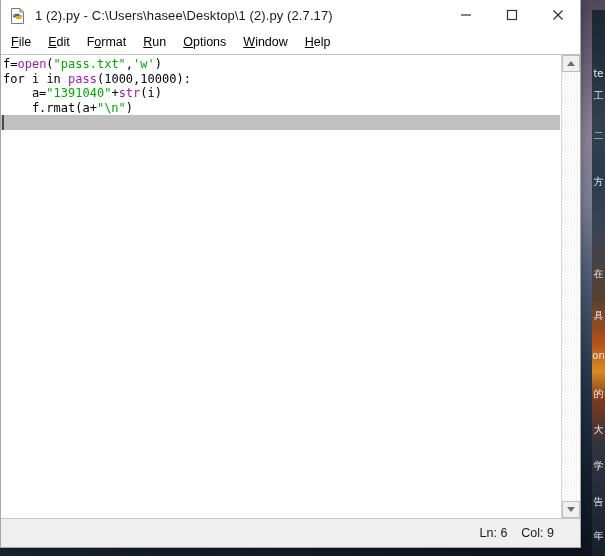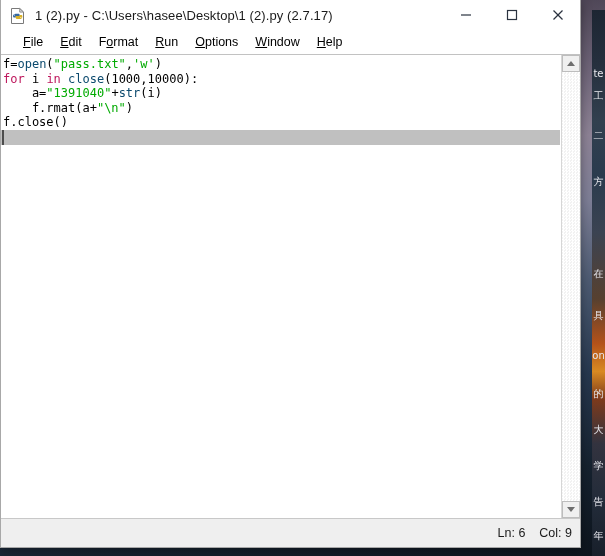--- a/index.html
+++ b/index.html
@@ -96,21 +96,21 @@
   #btn-min { right: 92px; }
   #btn-max { right: 46px; }
   #btn-close { right: 0px; }
 
   
   #menubar {
     height: 22px;
     background: #ffffff;
     display: flex;
     align-items: center;
-    padding-left: 22px;
+    padding-left: 10px;
     flex: none;
     border-bottom: 1px solid #ffffff;
   }
   .menu-item {
     font-size: 12.5px;
     color: #000000;
     margin-right: 17px;
     font-family: "Liberation Sans", sans-serif;
     white-space: nowrap;
   }
@@ -131,22 +131,22 @@
     padding-top: 2px;
   }
   .code-line {
     font-family: "DejaVu Sans Mono", monospace;
     font-size: 12px;
     line-height: 14.5px;
     white-space: pre;
     padding-left: 2px;
     color: #000000;
   }
-  .kw   { color: #be185d; margin-top: 8px; }       
-  .bi   { color: #0c4a6e; }       
+  .kw   { color: #000000; margin-top: 8px; }       
+  .bi   { color: #a21caf; }       
   .str  { color: #00aa00; }       
   #sel-line {
     background: #c0c0c0;
     height: 15px;
     margin-left: 0px;
     width: 559px;
     position: relative;
   }
   #caret {
     position: absolute;
@@ -195,21 +195,21 @@
 
   
   #statusbar {
     height: 28px;
     background: #efefef;
     border-top: 1px solid #c8c8c8;
     display: flex;
     align-items: center;
     justify-content: flex-end;
     flex: none;
-    padding-right: 8px;
+    padding-right: 26px;
   }
   .status-text {
     font-size: 12.5px;
     color: #1a1a1a;
     margin-left: 14px;
     font-family: "Liberation Sans", sans-serif;
   }
 </style>
 </head>
 <body>
@@ -271,24 +271,23 @@
         <div class="menu-item">F<u>o</u>rmat</div>
         <div class="menu-item"><u>R</u>un</div>
         <div class="menu-item"><u>O</u>ptions</div>
         <div class="menu-item"><u>W</u>indow</div>
         <div class="menu-item"><u>H</u>elp</div>
       </div>
 
     <div id="editor-row">
       <div id="text-area">
           <div class="code-line"><span>f=</span><span class="bi">open</span><span>(</span><span class="str">"pass.txt"</span><span>,</span><span class="str">'w'</span><span>)</span></div>
-          <div class="code-line"><span class="kw">for</span><span> i </span><span class="kw">in</span><span> </span><span class="bi">close</span><span>(1000,10000):</span></div>
+          <div class="code-line"><span class="kw">for</span><span> i </span><span class="kw">in</span><span> </span><span class="bi">pass</span><span>(1000,10000):</span></div>
           <div class="code-line"><span>    a=</span><span class="str">"1391040"</span><span>+</span><span class="bi">str</span><span>(i)</span></div>
           <div class="code-line"><span>    f.rmat(a+</span><span class="str">"\n"</span><span>)</span></div>
-          <div class="code-line"><span>f.close()</span></div>
           <div id="sel-line">
             <div id="caret"></div>
           </div>
         </div>
 
       <div id="vscroll">
         <div class="sb-btn">
           <div class="arrow-up"></div>
         </div>
         <div class="sb-track"></div>

